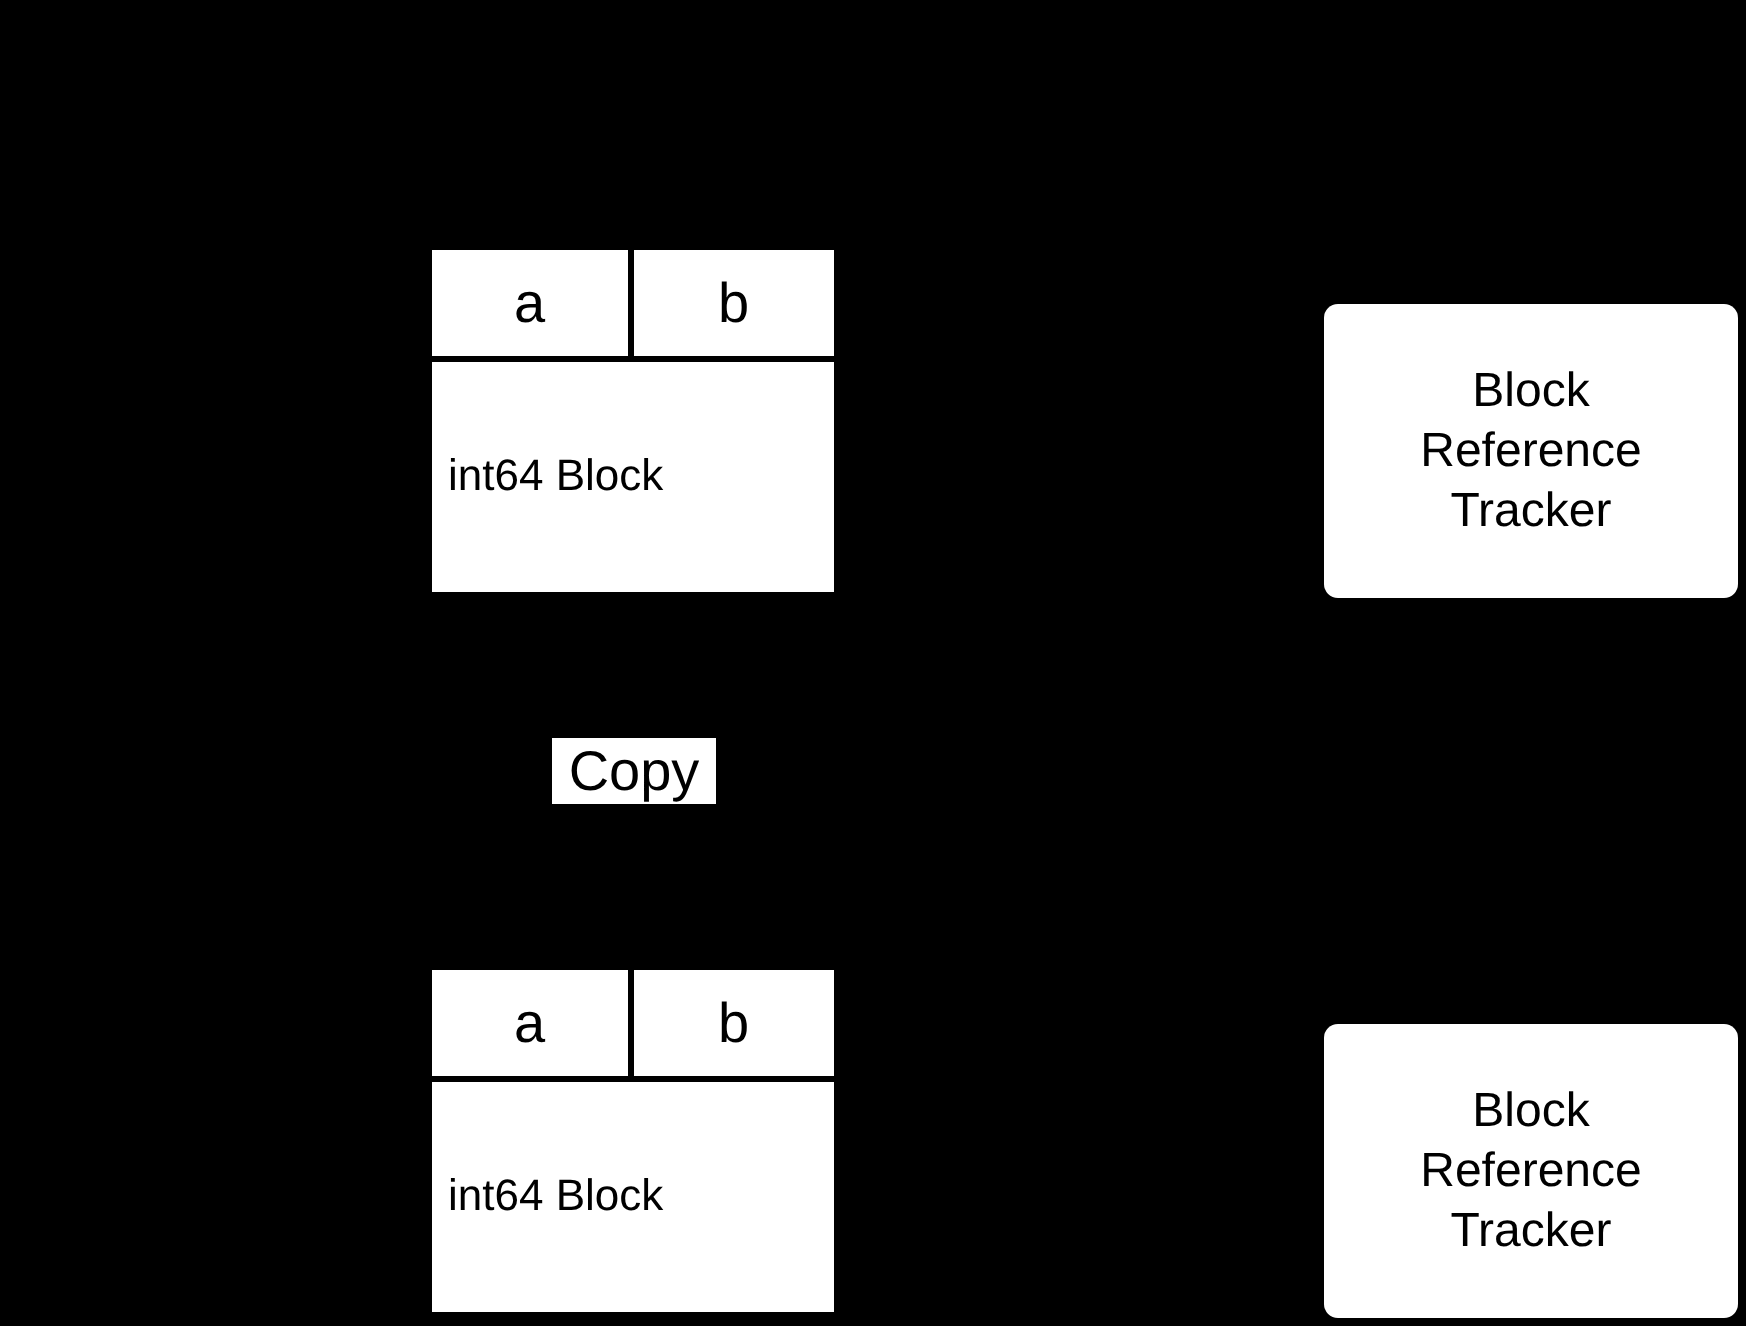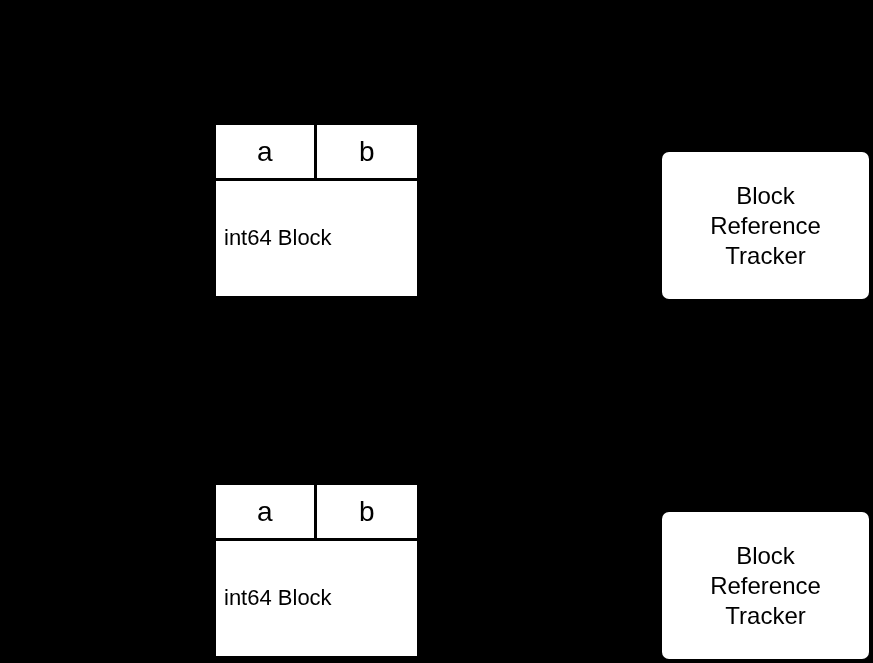--- a/index.html
+++ b/index.html
@@ -105,20 +105,21 @@
   <div class="struct-table" style="left:213px; top:122px; width:207px; height:177px;">
     <div class="struct-header">
       <div class="struct-cell left">a</div>
       <div class="struct-cell right">b</div>
     </div>
     <div class="struct-body">
       <span class="struct-body-label">int64 Block</span>
     </div>
   </div>
 
+  <div class="edge-label" style="left:276px; top:369px; width:82px; height:33px;">Copy</div>
 
   <div class="struct-table" style="left:213px; top:482px; width:207px; height:177px;">
     <div class="struct-header">
       <div class="struct-cell left">a</div>
       <div class="struct-cell right">b</div>
     </div>
     <div class="struct-body">
       <span class="struct-body-label">int64 Block</span>
     </div>
   </div>

